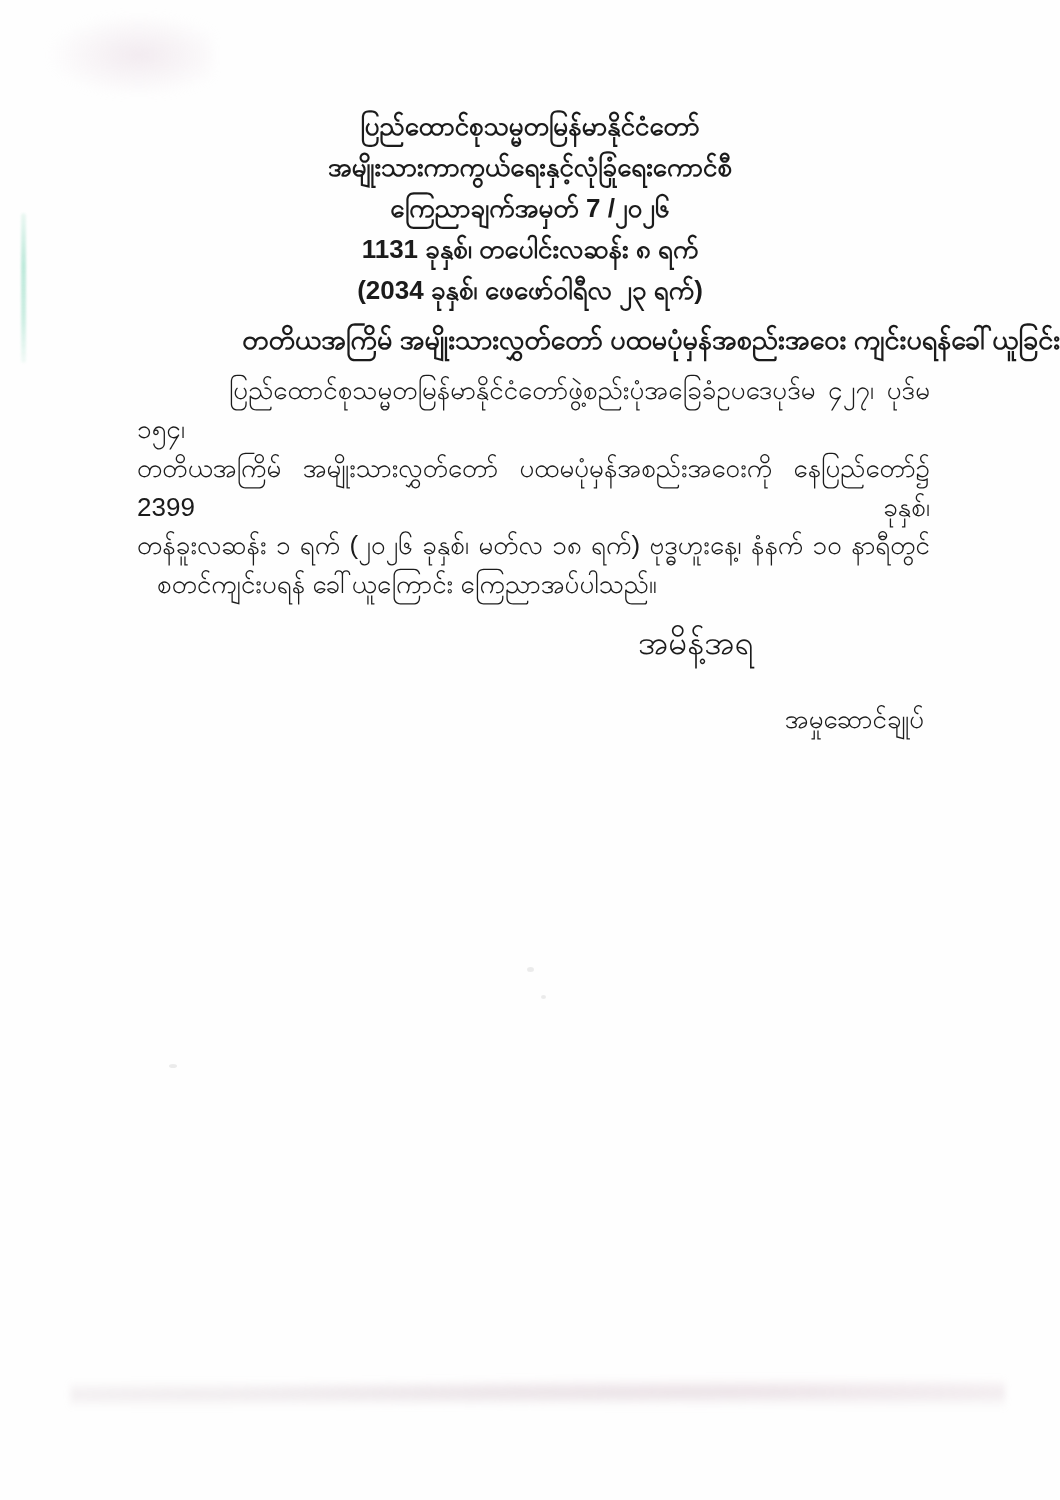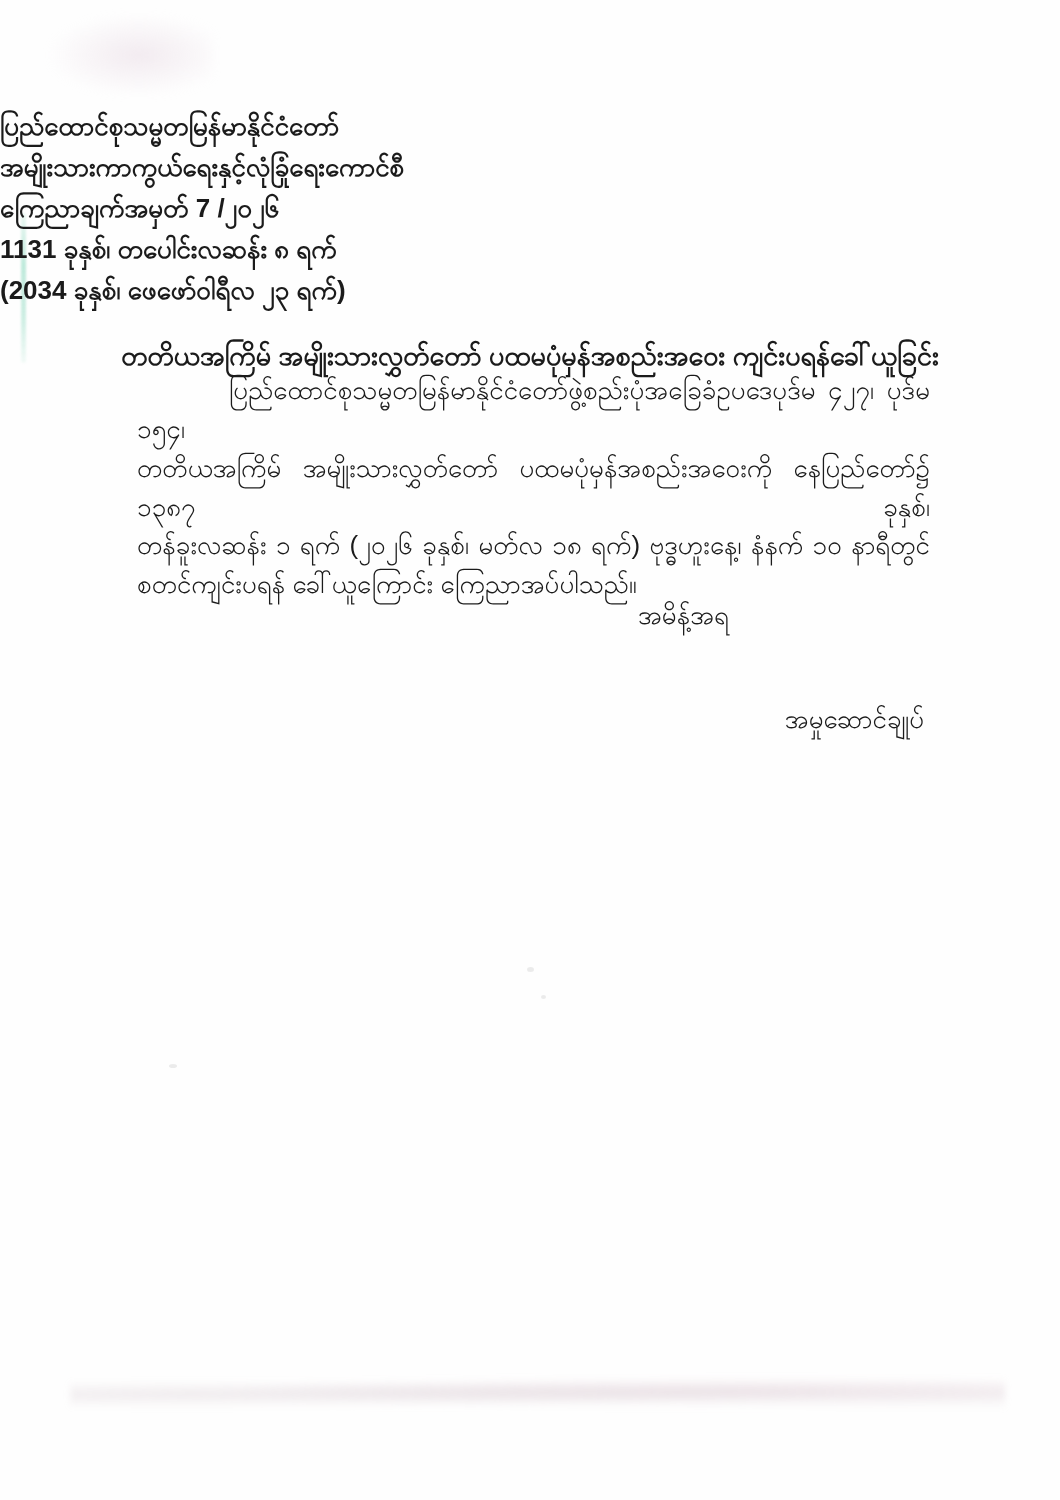--- a/index.html
+++ b/index.html
@@ -51,56 +51,57 @@
   .speck { position: absolute; border-radius: 50%; background: rgba(120,120,120,0.14); }
   .speck.s1 { left: 527px; top: 967px; width: 7px; height: 5px; }
   .speck.s2 { left: 169px; top: 1064px; width: 8px; height: 4px; }
   .speck.s3 { left: 541px; top: 995px; width: 5px; height: 4px; }
 
   
   .header {
     position: absolute;
     top: 106px; left: 0;
     width: 100%;
+    text-align: center;
     font-weight: bold;
     font-size: 26px;
   }
   .h-line { line-height: 41px; }
 
   
   .doc-title {
     position: absolute;
-    top: 336px; left: 0;
+    top: 320px; left: 0;
     width: 100%;
-    text-align: center;
+    text-align: right;
     font-weight: bold;
     font-size: 27px;
     line-height: 40px;
   }
 
   
   .body-par {
     position: absolute;
     top: 372px; left: 137px;
     width: 793px;
     font-size: 26px;
   }
   .body-line {
     line-height: 38.5px;
     text-align: justify;
     text-align-last: justify;
   }
   .body-line.first { text-indent: 92px; font-family: Liberation Serif, serif; }
-  .body-line.last { text-align-last: left; }
+  .body-line.last { text-align-last: left; margin-left: 20px; }
 
   
   .by-order {
     position: absolute;
-    top: 596px; left: 638px;
-    font-size: 26px;
+    top: 624px; left: 638px;
+    font-size: 33px;
     line-height: 38px;
   }
   .sig-block {
     position: absolute;
     top: 698px; left: 752px;
     width: 205px;
     text-align: center;
     font-size: 26px;
   }
   .sig-name  { line-height: 44px; }
@@ -123,21 +124,21 @@
     <div class="h-line">အမျိုးသားကာကွယ်ရေးနှင့်လုံခြုံရေးကောင်စီ</div>
     <div class="h-line">ကြေညာချက်အမှတ်  7 /၂၀၂၆</div>
     <div class="h-line">1131 ခုနှစ်၊ တပေါင်းလဆန်း  ၈  ရက်</div>
     <div class="h-line">(2034 ခုနှစ်၊ ဖေဖော်ဝါရီလ  ၂၃  ရက်)</div>
   </div>
 
   <div class="doc-title">တတိယအကြိမ် အမျိုးသားလွှတ်တော် ပထမပုံမှန်အစည်းအဝေး ကျင်းပရန်ခေါ်ယူခြင်း</div>
 
   <div class="body-par">
     <div class="body-line first">ပြည်ထောင်စုသမ္မတမြန်မာနိုင်ငံတော်ဖွဲ့စည်းပုံအခြေခံဥပဒေပုဒ်မ ၄၂၇၊ ပုဒ်မ ၁၅၄၊</div>
-    <div class="body-line">တတိယအကြိမ် အမျိုးသားလွှတ်တော် ပထမပုံမှန်အစည်းအဝေးကို နေပြည်တော်၌ ၁၃၈၇ ခုနှစ်၊</div>
+    <div class="body-line">တတိယအကြိမ် အမျိုးသားလွှတ်တော် ပထမပုံမှန်အစည်းအဝေးကို နေပြည်တော်၌ 2399 ခုနှစ်၊</div>
     <div class="body-line">တန်ခူးလဆန်း ၁ ရက် (၂၀၂၆ ခုနှစ်၊ မတ်လ  ၁၈ ရက်) ဗုဒ္ဓဟူးနေ့၊ နံနက် ၁၀ နာရီတွင်</div>
     <div class="body-line last">စတင်ကျင်းပရန် ခေါ်ယူကြောင်း ကြေညာအပ်ပါသည်။</div>
   </div>
 
   <div class="by-order">အမိန့်အရ</div>
 
   <div class="sig-block">
     <div class="sig-title">အမှုဆောင်ချုပ်</div>
   </div>
 

